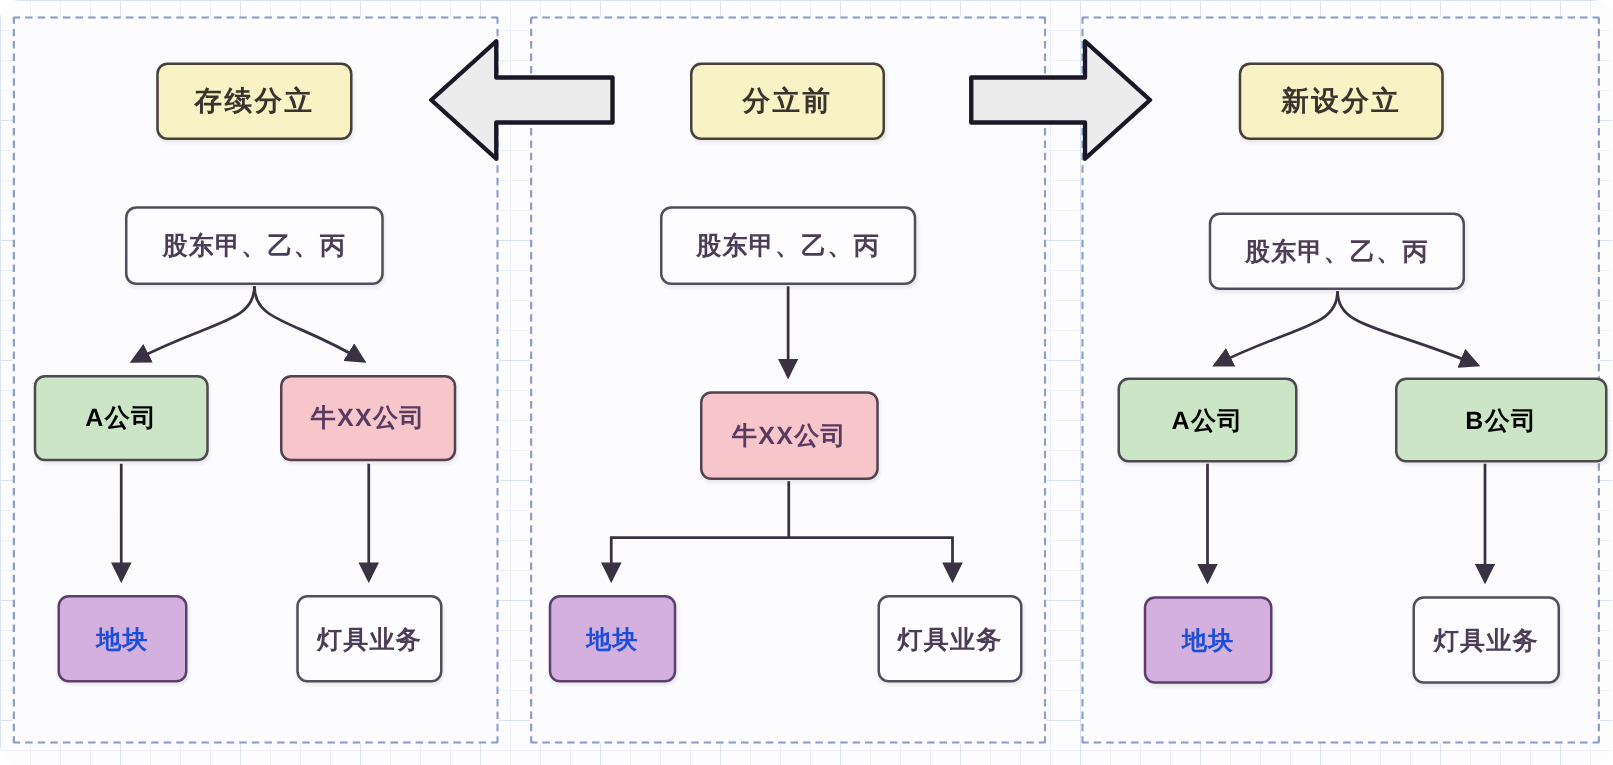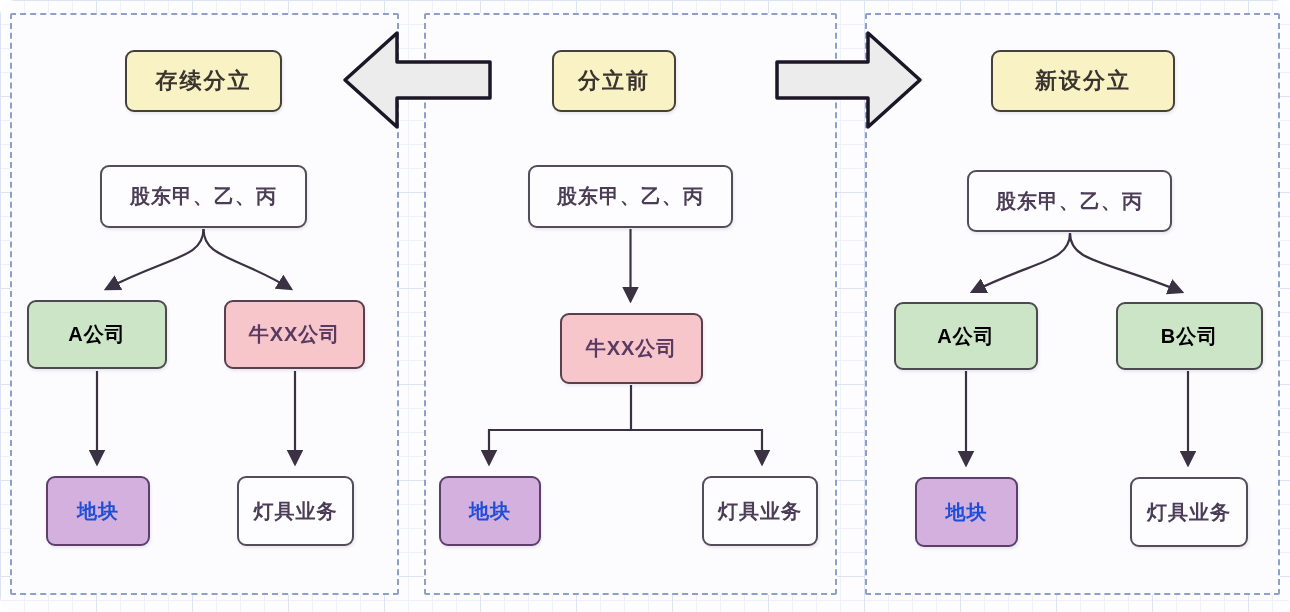--- a/index.html
+++ b/index.html
@@ -92,26 +92,26 @@
     <path d="M1188 371 L1188 465" fill="none" stroke="#3a3242" stroke-width="2.2" marker-end="url(#ah)"></path>
   </svg>
 
   <div class="node title" style="left:125px;top:50px;width:157px;height:62px;">存续分立</div>
   <div class="node white" style="left:100px;top:165px;width:207px;height:63px;">股东甲、乙、丙</div>
   <div class="node green" style="left:27px;top:300px;width:140px;height:69px;">A公司</div>
   <div class="node pink" style="left:224px;top:300px;width:141px;height:69px;">牛XX公司</div>
   <div class="node purple" style="left:46px;top:476px;width:104px;height:70px;">地块</div>
   <div class="node white" style="left:237px;top:476px;width:117px;height:70px;">灯具业务</div>
 
-  <div class="node title" style="left:552px;top:50px;width:124px;height:62px;">分立前</div>
+  <div class="node title" style="left:552px;top:50px;width:156px;height:62px;">分立前</div>
   <div class="node white" style="left:528px;top:165px;width:205px;height:63px;">股东甲、乙、丙</div>
   <div class="node pink" style="left:560px;top:313px;width:143px;height:71px;">牛XX公司</div>
   <div class="node purple" style="left:439px;top:476px;width:102px;height:70px;">地块</div>
   <div class="node white" style="left:702px;top:476px;width:116px;height:70px;">灯具业务</div>
 
-  <div class="node title" style="left:991px;top:50px;width:184px;height:62px;">新设分立</div>
+  <div class="node title" style="left:991px;top:50px;width:164px;height:62px;">新设分立</div>
   <div class="node white" style="left:967px;top:170px;width:205px;height:62px;">股东甲、乙、丙</div>
   <div class="node green" style="left:894px;top:302px;width:144px;height:68px;">A公司</div>
-  <div class="node green" style="left:1116px;top:302px;width:147px;height:68px;">B公司</div>
+  <div class="node green" style="left:1116px;top:302px;width:170px;height:68px;">B公司</div>
   <div class="node purple" style="left:915px;top:477px;width:103px;height:70px;">地块</div>
   <div class="node white" style="left:1130px;top:477px;width:118px;height:70px;">灯具业务</div>
 
 </div>
 
 </body></html>

